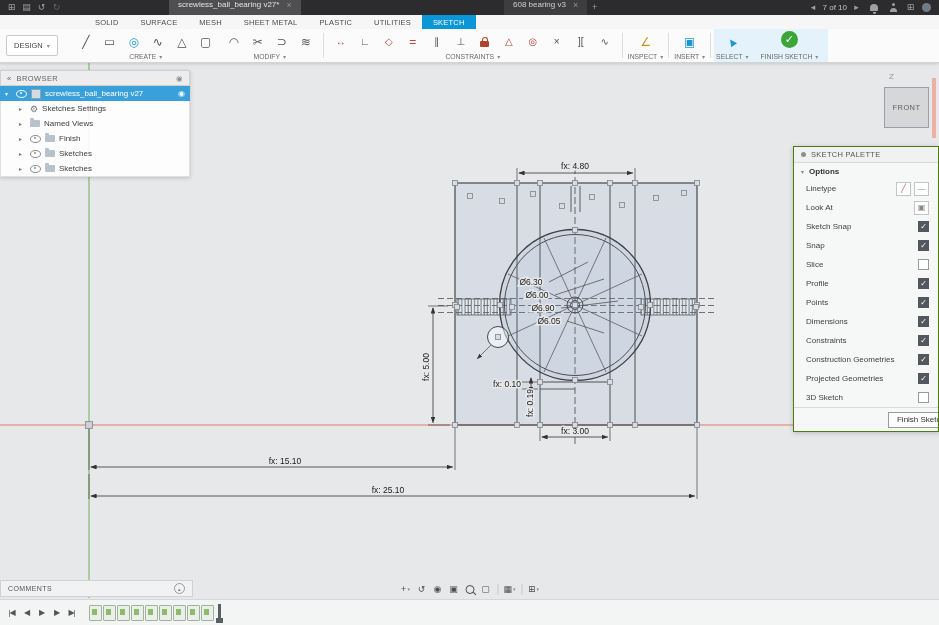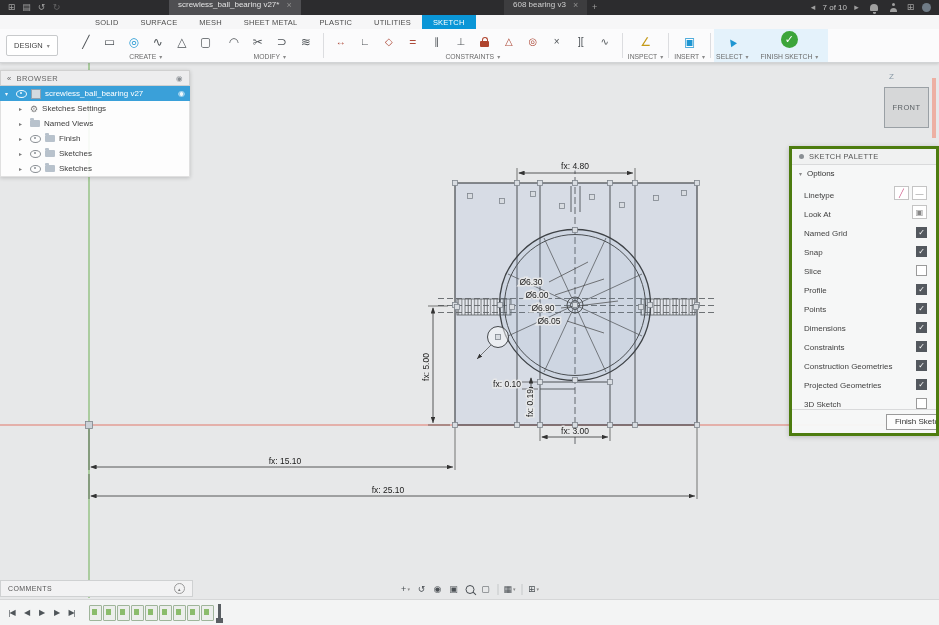--- a/index.html
+++ b/index.html
@@ -68,26 +68,26 @@
   .gearg{color:#787878;font-size:9px;flex:none;line-height:8px}
   .br-circle{font-size:8px;color:#eef7fc}
   .eye{width:9px;height:6px;border:1px solid #8a8f94;border-radius:50%;position:relative;flex:none}
   .eye::after{content:"";position:absolute;left:2.6px;top:1.2px;width:2.2px;height:2.2px;border-radius:50%;background:#8a8f94}
   .eye.w{border-color:#f2f9fd}.eye.w::after{background:#f2f9fd}
   .folder{width:10px;height:7px;background:#b8c2cc;border-radius:1px;position:relative;flex:none}
   .folder::before{content:"";position:absolute;top:-2px;left:0;width:4px;height:2px;background:#b8c2cc;border-radius:1px 1px 0 0}
 
   
   .palette{position:absolute;right:0;top:146px;width:144px;z-index:10;background:rgba(246,247,247,.97);
-           border:3px solid #4d7c0f;box-shadow:0 1px 5px rgba(0,0,0,.2);overflow:hidden}
+           border:1px solid #4d7c0f;box-shadow:0 1px 5px rgba(0,0,0,.2);overflow:hidden}
   .pal-head{height:15px;display:flex;align-items:center;gap:5px;padding:0 7px;font-size:7.5px;color:#555;
             letter-spacing:.3px;border-bottom:1px solid #d9dadb;background:#f0f1f1}
   .pal-dot{width:5px;height:5px;border-radius:50%;background:#8a8f94;flex:none}
-  .pal-sec{height:16px;display:flex;align-items:center;gap:5px;padding:0 7px;font-size:8px;color:#333;font-weight:normal}
-  .prow{height:19px;display:flex;align-items:flex-end;padding:0 9px 0 12px;font-size:8px;color:#3f3f3f}
+  .pal-sec{height:16px;display:flex;align-items:center;gap:5px;padding:0 7px;font-size:8px;color:#333;font-weight:bold}
+  .prow{height:19px;display:flex;align-items:center;padding:0 9px 0 12px;font-size:8px;color:#3f3f3f}
   .prow .sp{flex:1}
   .cb{width:11px;height:11px;border:1px solid #9a9a9a;background:#fff;display:flex;align-items:center;
       justify-content:center;font-size:8px;color:#fff;box-sizing:border-box}
   .cb.checked{background:#53585e;border-color:#53585e}
   .cb.checked::after{content:"✓"}
   .ltico{width:13px;height:12px;border:1px solid #c4c4c4;background:#fff;display:flex;align-items:center;
          justify-content:center;font-size:8px;color:#cf5a8a;margin-left:3px}
   .ltico.g{color:#888}
   .pal-foot{height:23px;display:flex;align-items:center;justify-content:flex-end;border-top:1px solid #d9dadb}
   .pal-btn{border:1px solid #9a9a9a;background:#fcfcfc;font-size:8px;padding:2.5px 8px;margin-right:-16px;
@@ -479,21 +479,21 @@
       <span class="sp"></span>
     <span class="ltico">╱</span>
     <span class="ltico g">—</span>
   </div>
   <div class="prow">
     <span>Look At</span>
       <span class="sp"></span>
     <span class="ltico g">▣</span>
   </div>
   <div class="prow">
-    <span>Named Grid</span>
+    <span>Sketch Snap</span>
       <span class="sp"></span>
     <span class="cb checked"></span>
   </div>
   <div class="prow">
     <span>Snap</span>
       <span class="sp"></span>
     <span class="cb checked"></span>
   </div>
   <div class="prow">
     <span>Slice</span>

